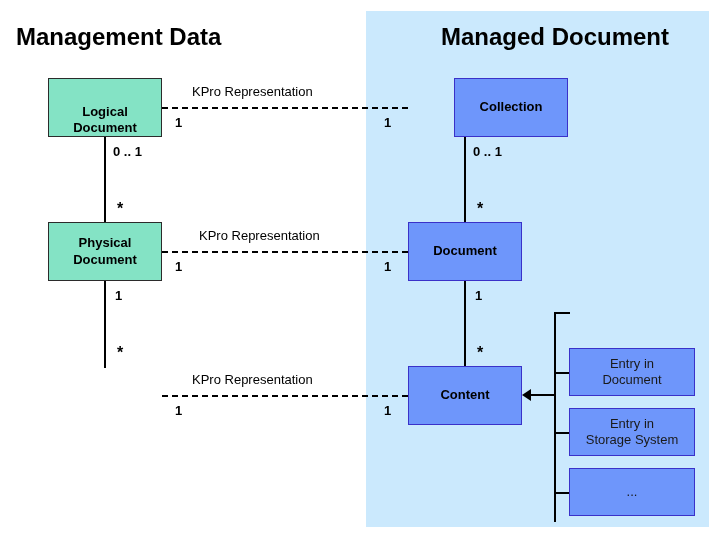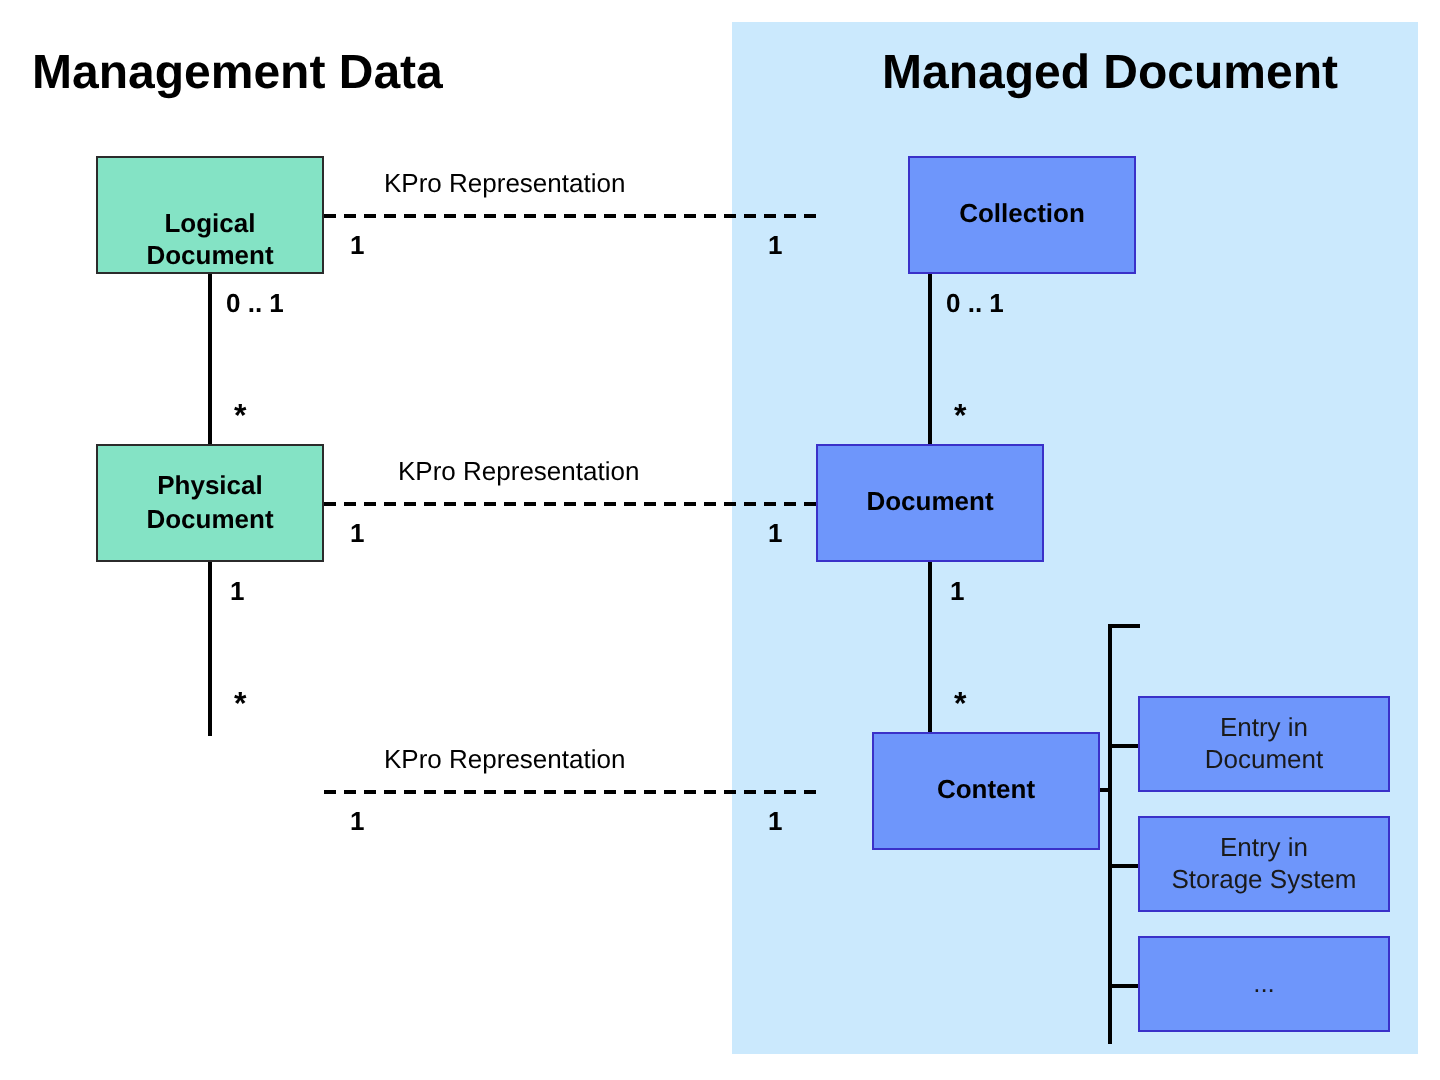--- a/index.html
+++ b/index.html
@@ -147,21 +147,21 @@
 
 
   <div class="uml-box blue" style="left:416px; top:78px; width:114px; height:59px;margin-left:38px;">
     <div>Collection</div>
   </div>
 
   <div class="uml-box blue" style="left:408px; top:222px; width:114px; height:59px;">
     <div>Document</div>
   </div>
 
-  <div class="uml-box blue" style="left:408px; top:366px; width:114px; height:59px;margin-left:28px;">
+  <div class="uml-box blue" style="left:408px; top:366px; width:114px; height:59px;">
     <div>Content</div>
   </div>
 
 
   <div class="uml-box sub" style="left:569px; top:348px; width:126px; height:48px;">
     <div>
       <div>Entry in</div>
       <div>Document</div>
     </div>
   </div>

